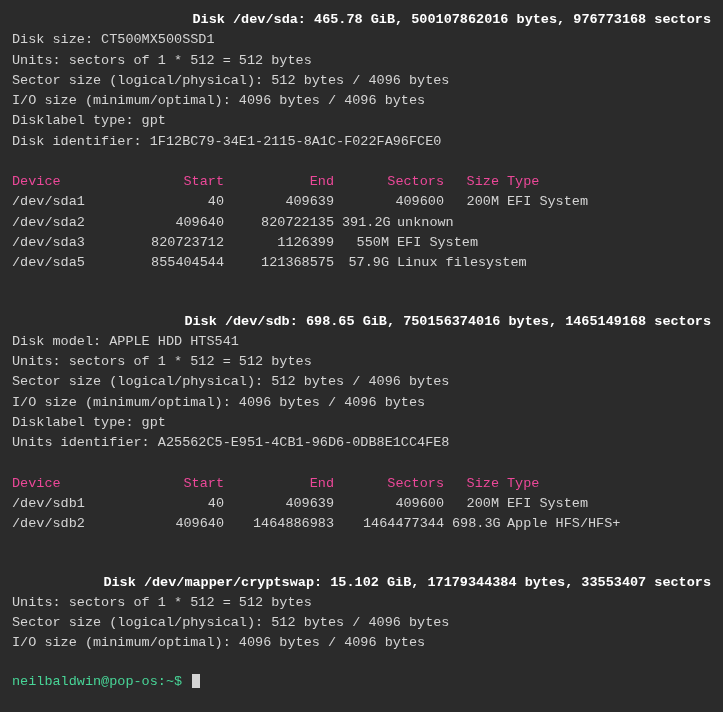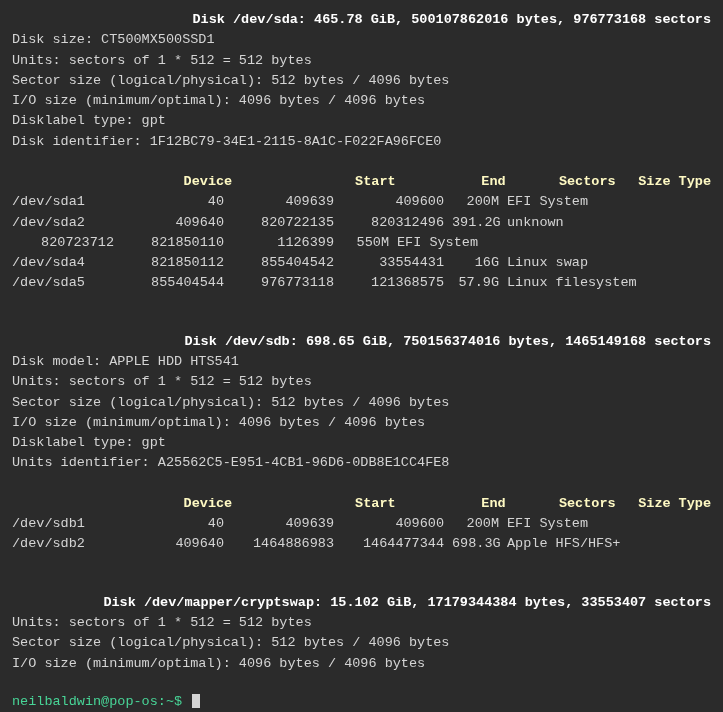--- a/index.html
+++ b/index.html
@@ -29,23 +29,22 @@
       display: flex;
       white-space: pre;
     }
     .col-device { width: 110px; }
     .col-start  { width: 110px; text-align: right; padding-right: 8px; }
     .col-end    { width: 110px; text-align: right; padding-right: 8px; }
     .col-sectors{ width: 110px; text-align: right; padding-right: 8px; }
     .col-size   { width: 55px;  text-align: right; padding-right: 8px; }
     .col-type   { }
     .table-header {
-      font-weight: bold;
-      color: #fef9c3;
-      justify-content: flex-end;
+      font-weight: normal;
+      color: #ec4899;
     }
     .prompt-line {
       color: #48d597;
       margin-top: 12px;
     }
     .prompt-user {
       color: #48d597;
     }
     .cursor {
       display: inline-block;
@@ -83,43 +82,33 @@
       <span class="col-start">40</span>
       <span class="col-end">409639</span>
       <span class="col-sectors">409600</span>
       <span class="col-size">200M</span>
       <span class="col-type">EFI System</span>
     </div>
     <div class="table-row">
       <span class="col-device">/dev/sda2</span>
       <span class="col-start">409640</span>
       <span class="col-end">820722135</span>
-      <span class="col-sectors">820312496</span>
       <span class="col-size">391.2G</span>
       <span class="col-type">unknown</span>
     </div>
     <div class="table-row">
+      <span class="col-device">/dev/sda3</span>
       <span class="col-start">820723712</span>
-      <span class="col-end">821850110</span>
       <span class="col-sectors">1126399</span>
       <span class="col-size">550M</span>
       <span class="col-type">EFI System</span>
     </div>
     <div class="table-row">
-      <span class="col-device">/dev/sda4</span>
-      <span class="col-start">821850112</span>
-      <span class="col-end">855404542</span>
-      <span class="col-sectors">33554431</span>
-      <span class="col-size">16G</span>
-      <span class="col-type">Linux swap</span>
-    </div>
-    <div class="table-row">
       <span class="col-device">/dev/sda5</span>
       <span class="col-start">855404544</span>
-      <span class="col-end">976773118</span>
       <span class="col-sectors">121368575</span>
       <span class="col-size">57.9G</span>
       <span class="col-type">Linux filesystem</span>
     </div>
   </div>
 
   <div class="section">
     <br>
     <div class="disk-header">Disk /dev/sdb: 698.65 GiB, 750156374016 bytes, 1465149168 sectors</div>
     <div>Disk model: APPLE HDD HTS541</div>

